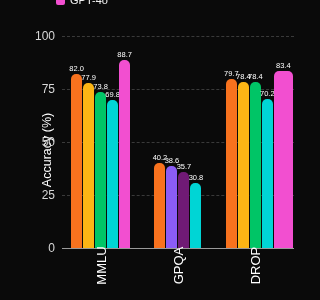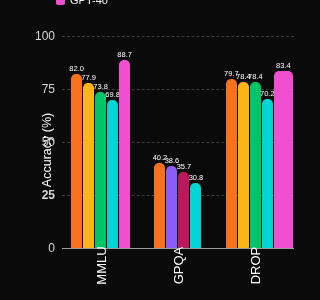--- a/index.html
+++ b/index.html
@@ -95,21 +95,21 @@
   <div class="plot">
     <div class="gridlines">
         <div class="gridline base" style="top: 100%;"></div>
         <div class="gridline" style="top: 75%;"></div>
         <div class="gridline" style="top: 50%;"></div>
         <div class="gridline" style="top: 25%;"></div>
         <div class="gridline" style="top: 0%;"></div>
       </div>
     <div class="yticks">
         <div class="ytick" style="top: 100%;">0</div>
-        <div class="ytick" style="top: 75%; font-weight: bold;">25</div>
+        <div class="ytick" style="top: 75%;">25</div>
         <div class="ytick" style="top: 50%;">50</div>
         <div class="ytick" style="top: 25%;">75</div>
         <div class="ytick" style="top: 0%; text-align: right;">100</div>
       </div>
     <div class="groups">
         <div class="group">
           <div class="bar-wrap">
             <div class="bar" style="background: rgb(248, 114, 30); height: 82%;">
               <span class="bar-value">82.0</span>
             </div>
@@ -141,21 +141,21 @@
             <div class="bar" style="background: rgb(248, 114, 30); height: 40.2%;">
               <span class="bar-value">40.2</span>
             </div>
           </div>
           <div class="bar-wrap">
             <div class="bar" style="background: #8b5cf6; height: 38.6%;">
               <span class="bar-value">38.6</span>
             </div>
           </div>
           <div class="bar-wrap">
-            <div class="bar" style="background: #be185d; height: 35.7%; text-align: right;">
+            <div class="bar" style="background: #701a75; height: 35.7%; text-align: right;">
               <span class="bar-value">35.7</span>
             </div>
           </div>
           <div class="bar-wrap">
             <div class="bar" style="background: rgb(0, 213, 213); height: 30.8%;">
               <span class="bar-value">30.8</span>
             </div>
           </div>
           <div class="xtick">GPQA</div>
         </div>

